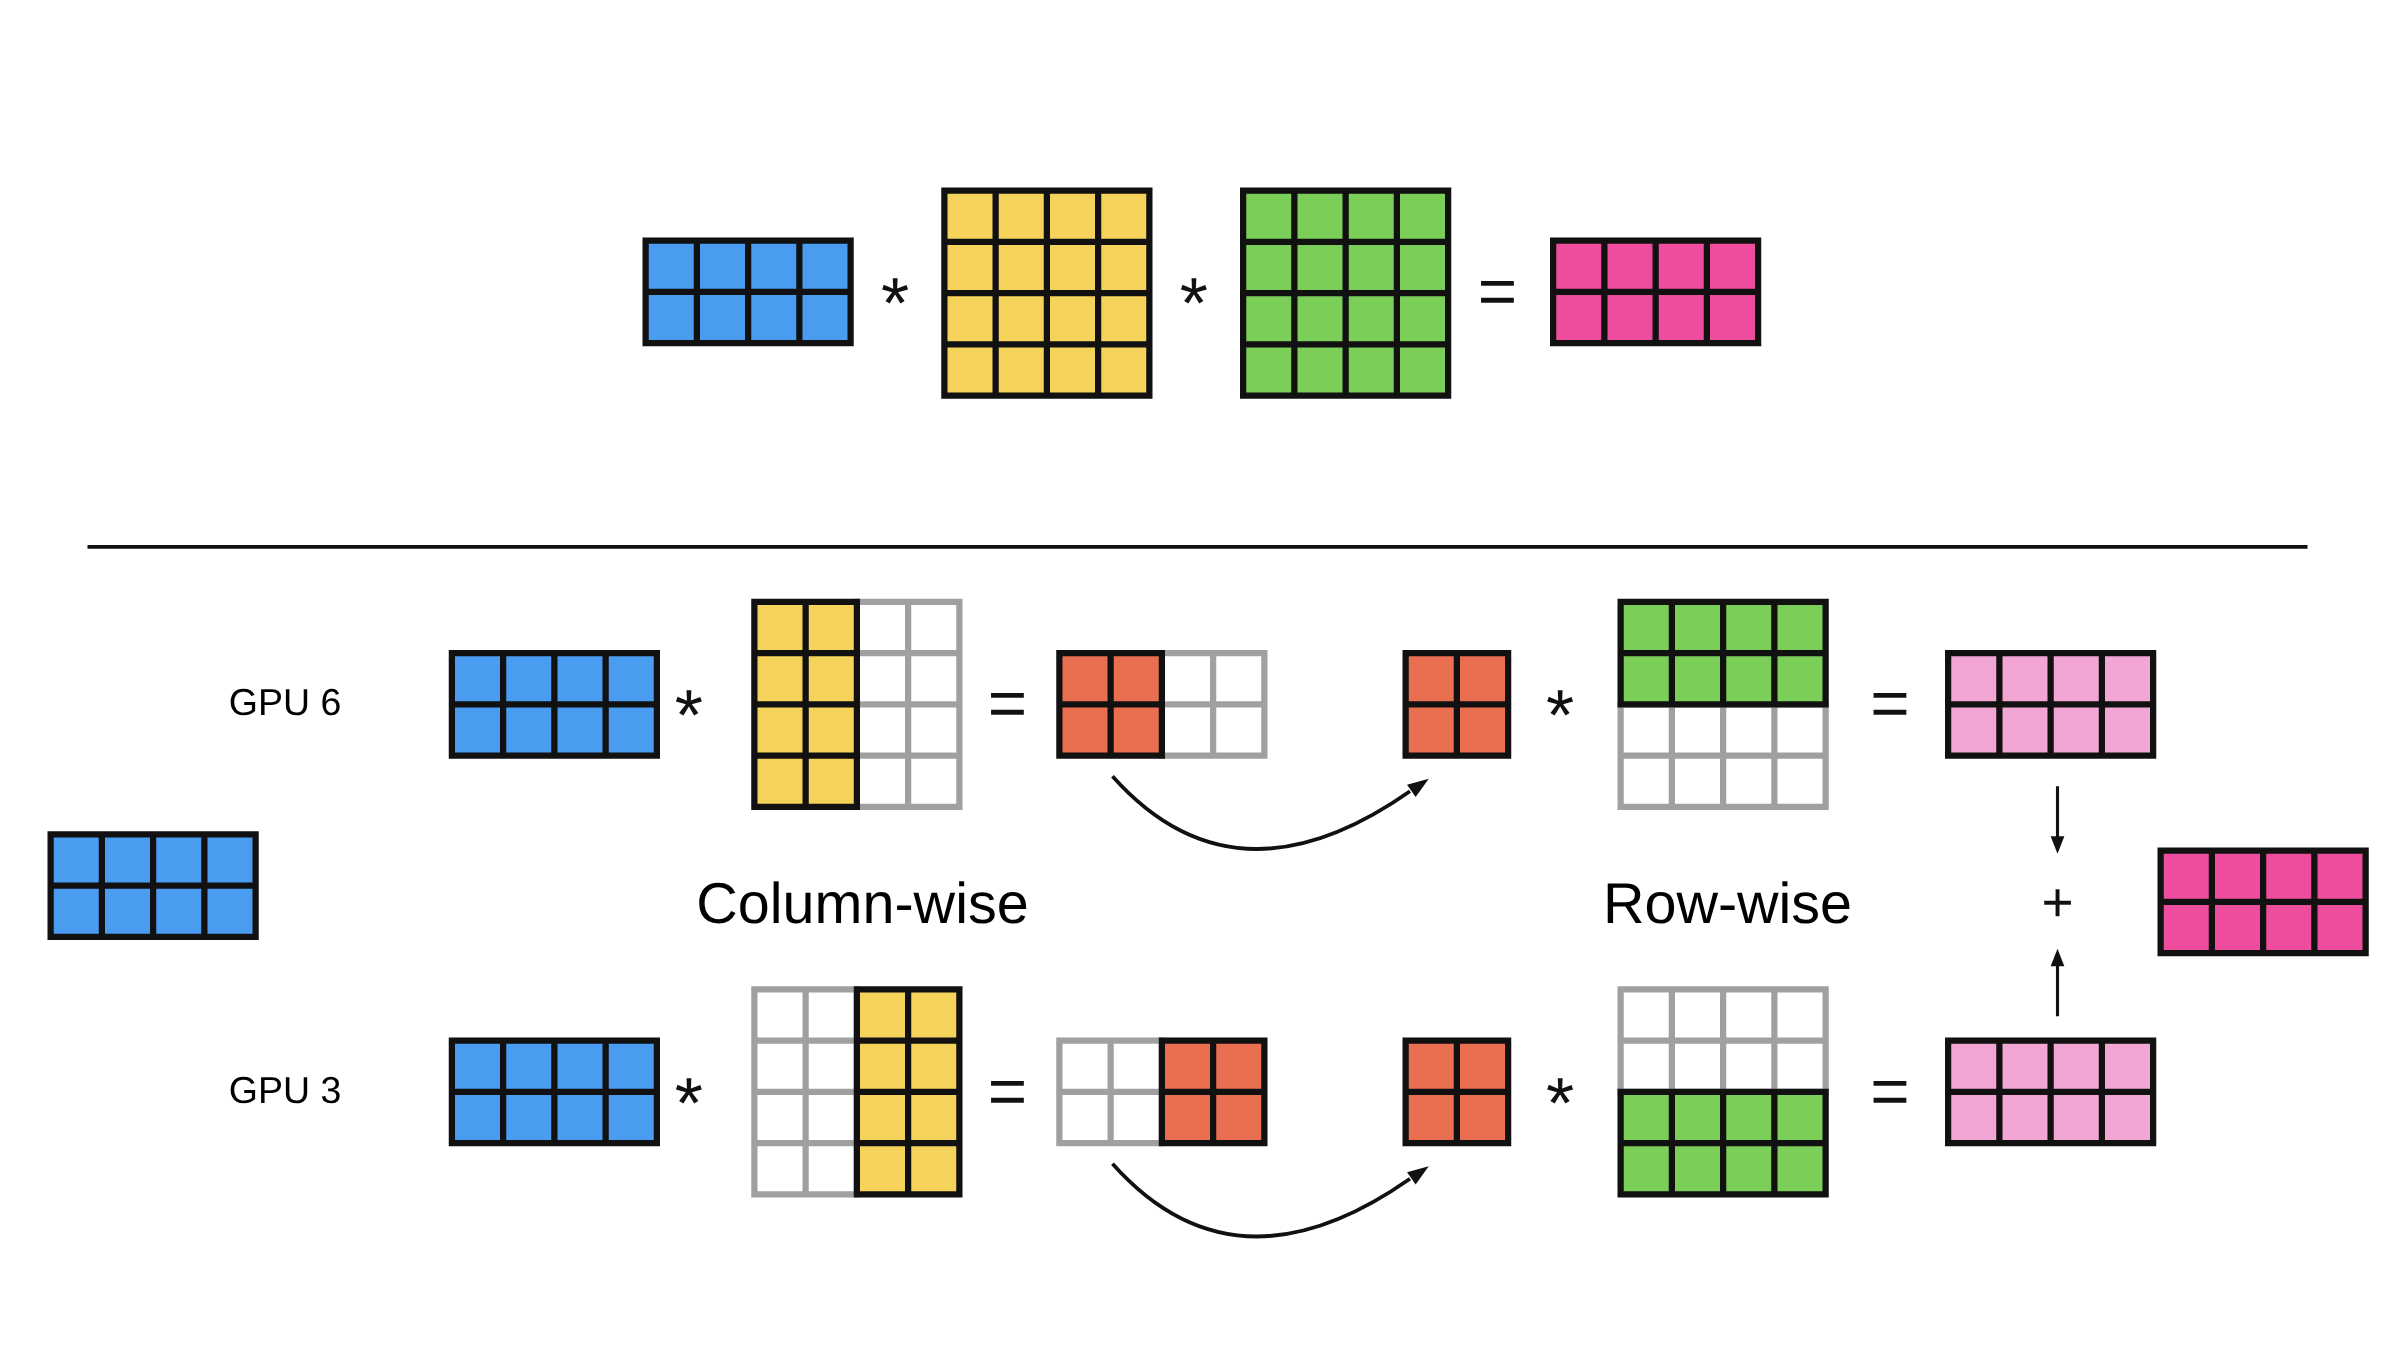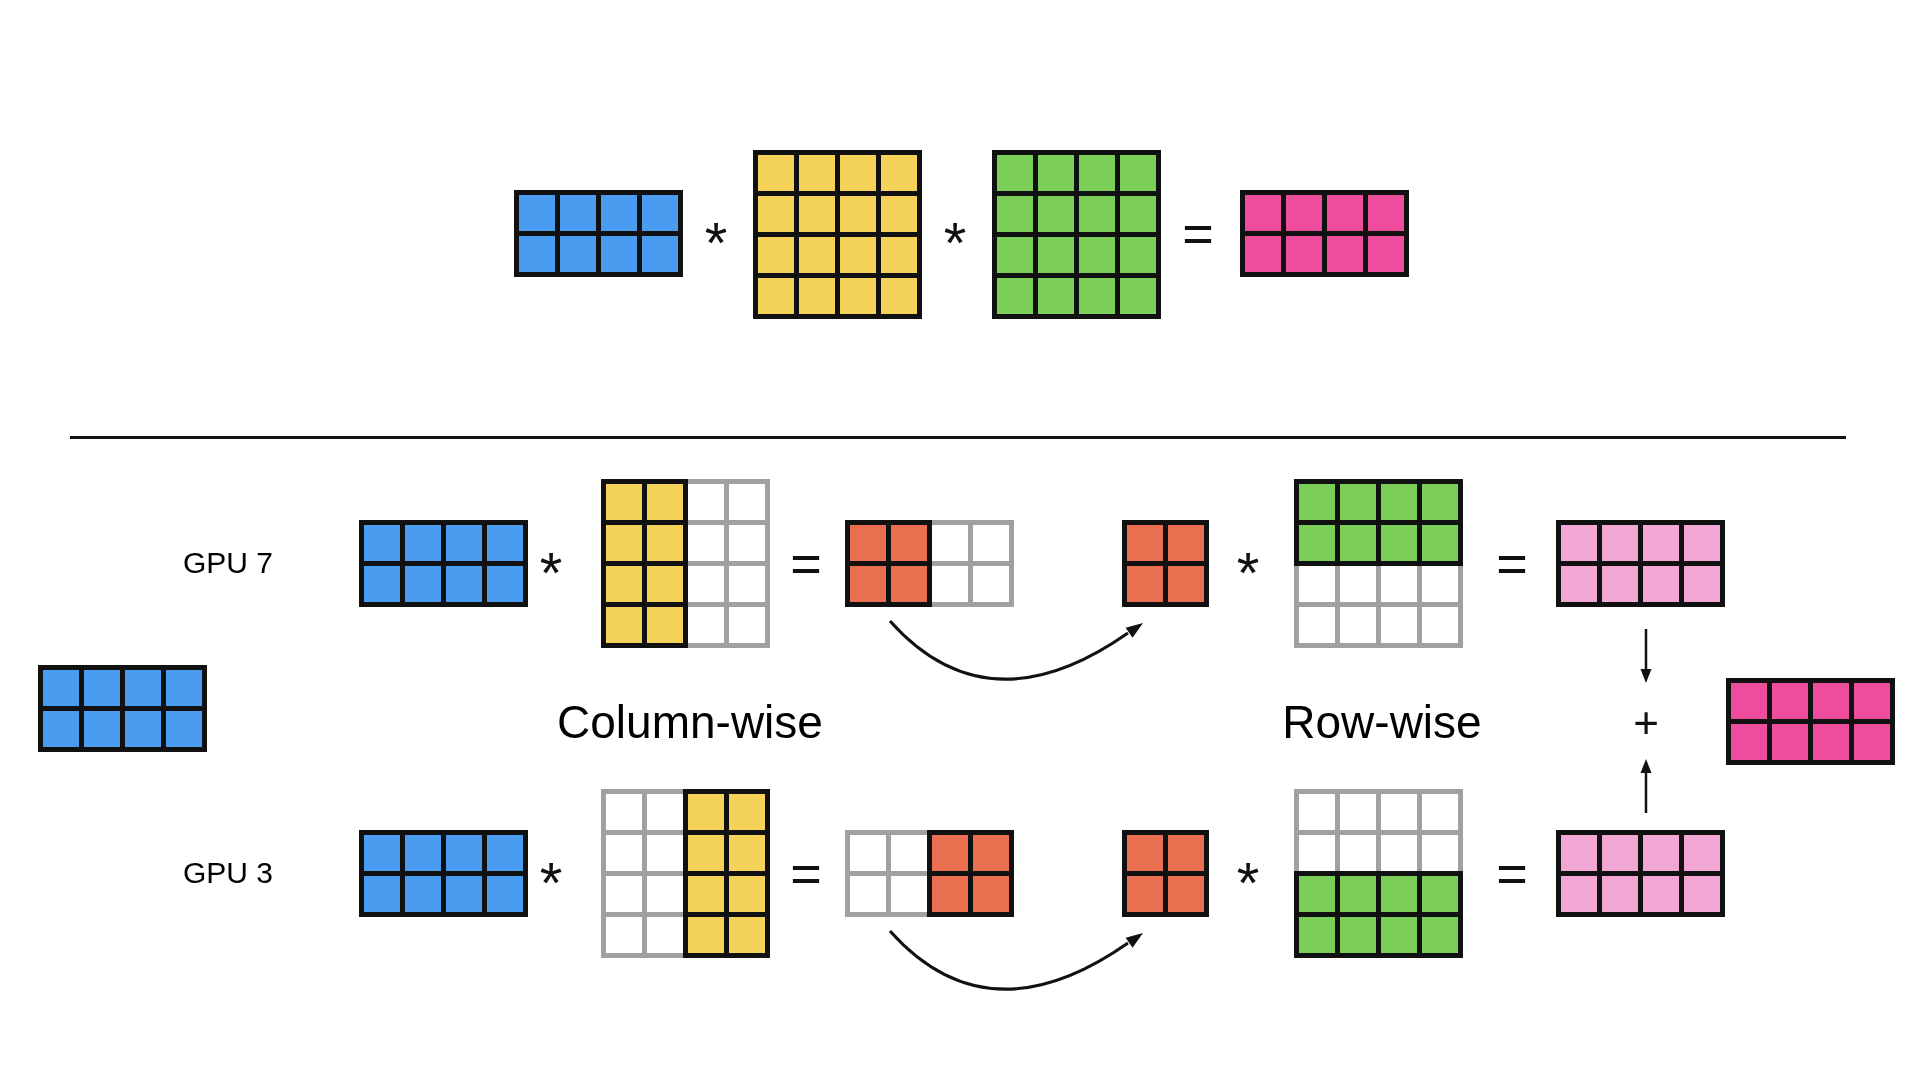--- a/index.html
+++ b/index.html
@@ -132,21 +132,21 @@
         <div class="cell" style="background: rgb(238, 77, 158);"></div>
         <div class="cell" style="background: rgb(238, 77, 158);"></div>
         <div class="cell" style="background: rgb(238, 77, 158);"></div>
         <div class="cell" style="background: rgb(238, 77, 158);"></div>
         <div class="cell" style="background: rgb(238, 77, 158);"></div>
       </div>
     </div>
 
   <div class="divider"></div>
 
-  <div class="row-label" id="label-gpu1">GPU 7</div>
+  <div class="row-label" id="label-gpu1">GPU 6</div>
   <div class="matrix" id="m-gpu1-input" style="flex-direction: row;">
       <div class="mblock" style="background: rgb(17, 17, 17); grid-template-columns: repeat(4, var(--cell)); z-index: 1;">
         <div class="cell" style="background: rgb(74, 156, 240);"></div>
         <div class="cell" style="background: rgb(74, 156, 240);"></div>
         <div class="cell" style="background: rgb(74, 156, 240);"></div>
         <div class="cell" style="background: rgb(74, 156, 240);"></div>
         <div class="cell" style="background: rgb(74, 156, 240);"></div>
         <div class="cell" style="background: rgb(74, 156, 240);"></div>
         <div class="cell" style="background: rgb(74, 156, 240);"></div>
         <div class="cell" style="background: rgb(74, 156, 240);"></div>

